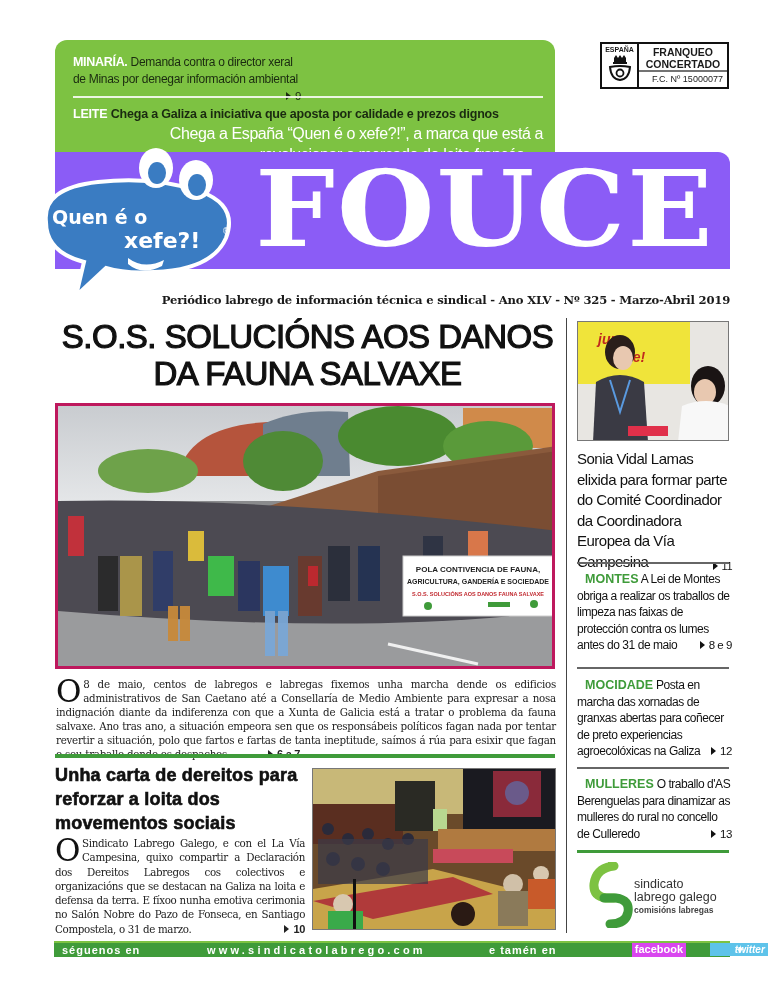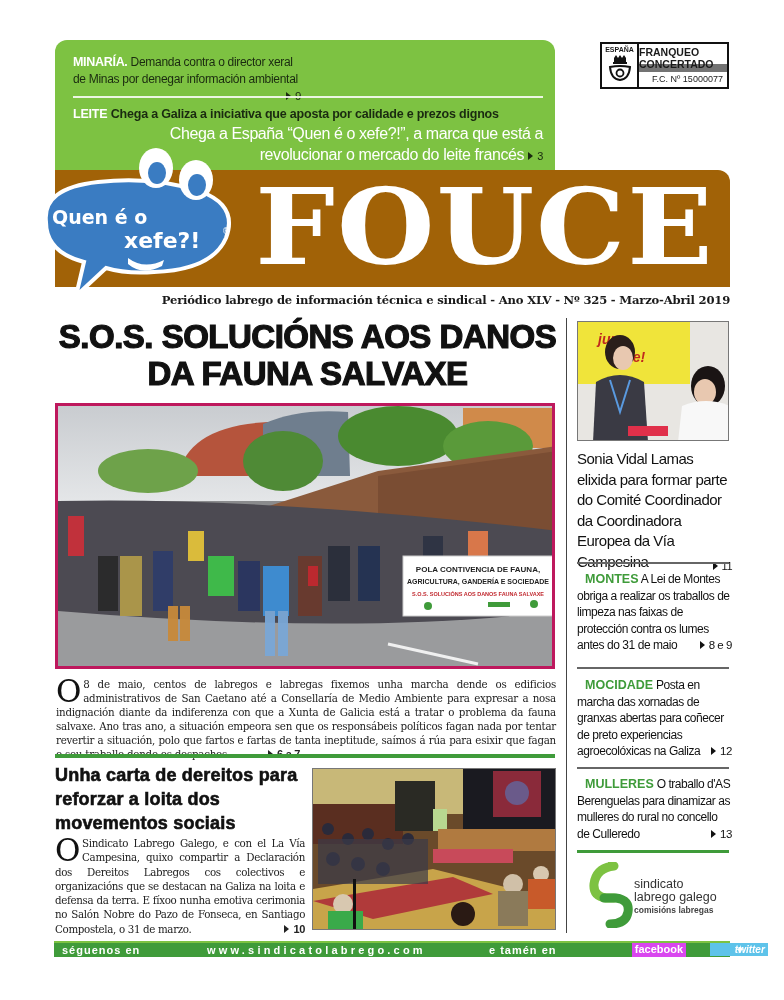--- a/index.html
+++ b/index.html
@@ -20,35 +20,35 @@
   .leite-line { position: absolute; left: 18px; top: 67px; font-size: 12.5px; font-weight: bold; color: #1a2a10; letter-spacing: -0.2px; }
   .leite-line .kicker { color: #ffffff; }
   .leite-sub { position: absolute; right: 12px; top: 83px; width: 380px; text-align: right; font-size: 16px; line-height: 21px; color: #ffffff; letter-spacing: -0.4px; }
   .leite-sub .page-ref { font-size: 11px; color: #1a2a10; }
 
   
   .stamp { position: absolute; left: 600px; top: 42px; width: 129px; height: 47px; border: 2px solid #111; display: flex; background: #fff; }
   .stamp-left { width: 37px; border-right: 2px solid #111; text-align: center; font-size: 7px; font-weight: bold; padding-top: 2px; }
   .stamp-left svg { display: block; margin: 1px auto 0; }
   .stamp-right { flex: 1; display: flex; flex-direction: column; }
-  .stamp-top { height: 28px; border-bottom: 8px solid #737373; font-size: 10.5px; font-weight: bold; line-height: 12px; padding-top: 2px; }
+  .stamp-top { height: 28px; border-bottom: 2px solid #737373; text-align: center; font-size: 10.5px; font-weight: bold; line-height: 12px; padding-top: 2px; }
   .stamp-bottom { text-align: center; font-size: 9px; line-height: 15px; padding-left: 9px; }
 
   
-  .masthead { position: absolute; left: 55px; top: 170px; width: 675px; height: 117px; background: #a16207; border-radius: 0 12px 0 0; }
+  .masthead { position: absolute; left: 55px; top: 152px; width: 675px; height: 117px; background: #8b5cf6; border-radius: 0 12px 0 0; }
   .fouce-title {
     position: absolute; left: 190px; top: -6px; width: 480px; text-align: center;
     font-family: "DejaVu Serif", serif; font-weight: bold; font-size: 112px; line-height: 128px; color: #ffffff; letter-spacing: 2px;
     transform: scaleY(0.93);
   }
   .bubble-logo { position: absolute; left: 36px; top: 148px; width: 210px; height: 150px; }
   .tagline { position: absolute; left: 88px; top: 293px; width: 642px; text-align: right; font-family: "DejaVu Serif", serif; font-weight: bold; font-size: 11.6px; color: #1a1a1a; letter-spacing: -0.2px; }
 
   
-  .lead-headline { position: absolute; left: 55px; top: 318px; width: 505px; text-align: center; font-family: "Liberation Sans", sans-serif; font-weight: 700; font-size: 33px; line-height: 37px; color: #111; letter-spacing: -0.5px; -webkit-text-stroke: 1.2px #111; }
+  .lead-headline { position: absolute; left: 55px; top: 318px; width: 505px; text-align: center; font-family: "Liberation Sans", sans-serif; font-weight: 400; font-size: 33px; line-height: 37px; color: #111; letter-spacing: -0.5px; -webkit-text-stroke: 1.2px #111; }
   .lead-photo { position: absolute; left: 55px; top: 403px; width: 500px; height: 266px; border: 3px solid #be185d; overflow: hidden; text-align: right; }
   .lead-body { position: absolute; left: 56px; top: 677px; width: 500px; font-family: "DejaVu Serif", serif; font-size: 10.3px; line-height: 14px; text-align: justify; color: #222; letter-spacing: -0.25px; }
   .dropcap { float: left; font-family: "DejaVu Serif", serif; font-size: 31px; line-height: 26px; margin-right: 2px; margin-top: 1px; color: #111; }
   .page-ref-inline { font-family: "Liberation Sans", sans-serif; font-weight: bold; font-size: 11px; white-space: nowrap; padding-left: 32px; }
   .green-rule { position: absolute; left: 55px; top: 754px; width: 500px; height: 4px; background: #3f9b3a; }
 
   
   .story2-headline { position: absolute; left: 55px; top: 763px; width: 250px; font-family: "Liberation Sans", sans-serif; font-weight: 900; font-size: 18px; line-height: 24px; color: #111; letter-spacing: 0.2px; -webkit-text-stroke: 0.6px #111; }
   .story2-body { position: absolute; left: 55px; top: 836px; width: 250px; font-family: "DejaVu Serif", serif; font-size: 10.3px; line-height: 14.3px; text-align: justify; color: #222; letter-spacing: -0.35px; }
   .story2-photo { position: absolute; left: 312px; top: 768px; width: 244px; height: 162px; border: 1px solid #777; overflow: hidden; }

